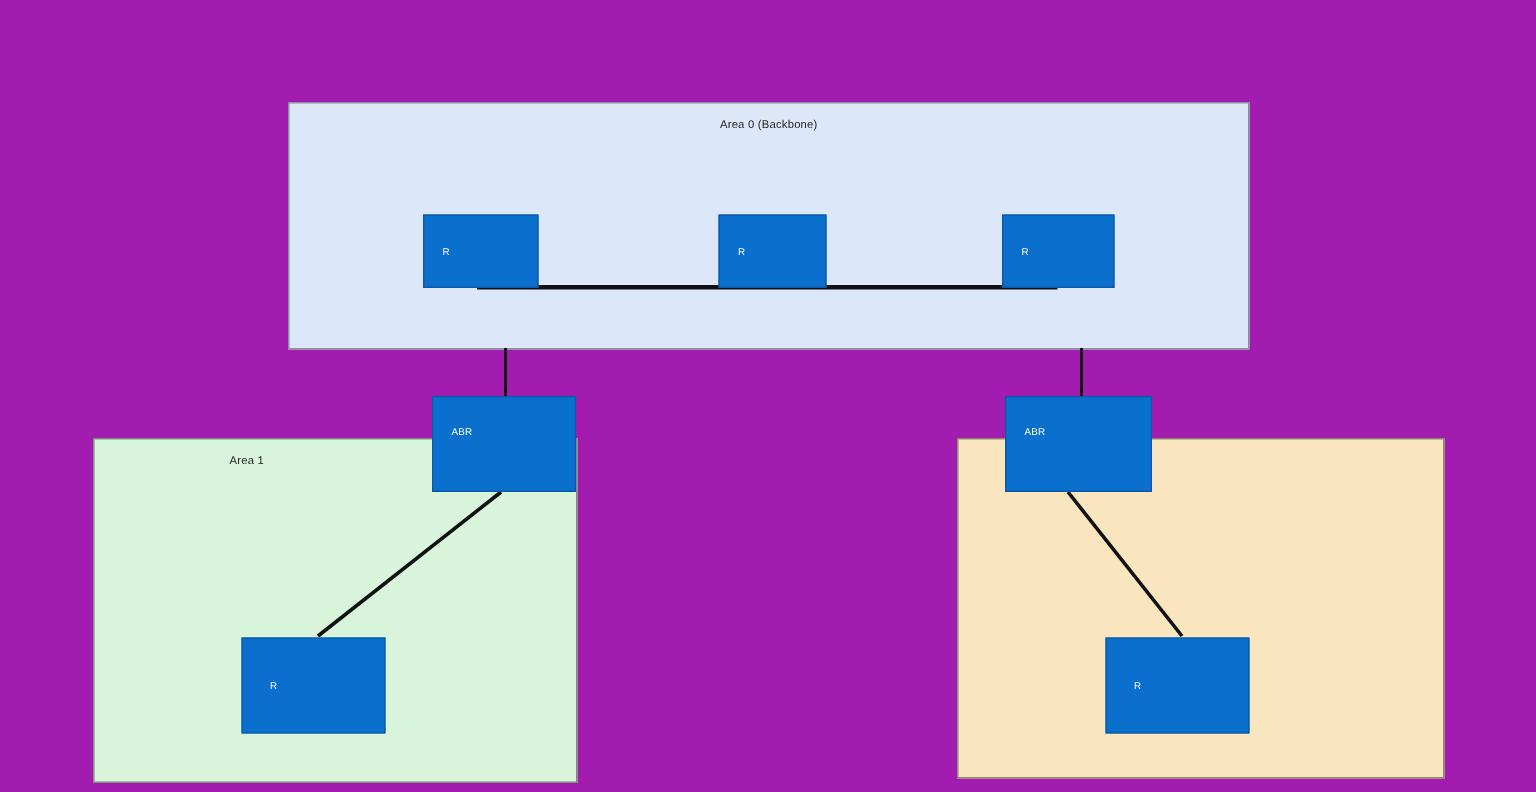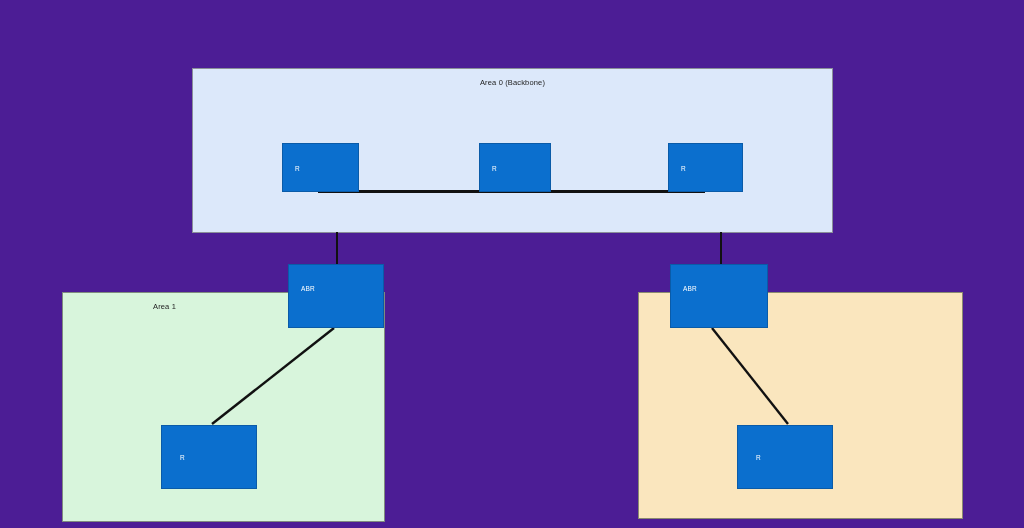--- a/index.html
+++ b/index.html
@@ -11,21 +11,21 @@
   body {
     width: 1024px;
     height: 528px;
     font-family: "Liberation Sans", sans-serif;
     overflow: hidden;
   }
   #canvas {
     position: relative;
     width: 1024px;
     height: 528px;
-    background: #4c1d95;
+    background: #a21caf;
   }
 
   
   .area {
     position: absolute;
     box-sizing: border-box;
     border: 1px solid #7f8b7f;
   }
   .area.backbone {
     border-color: #8a8f99;

